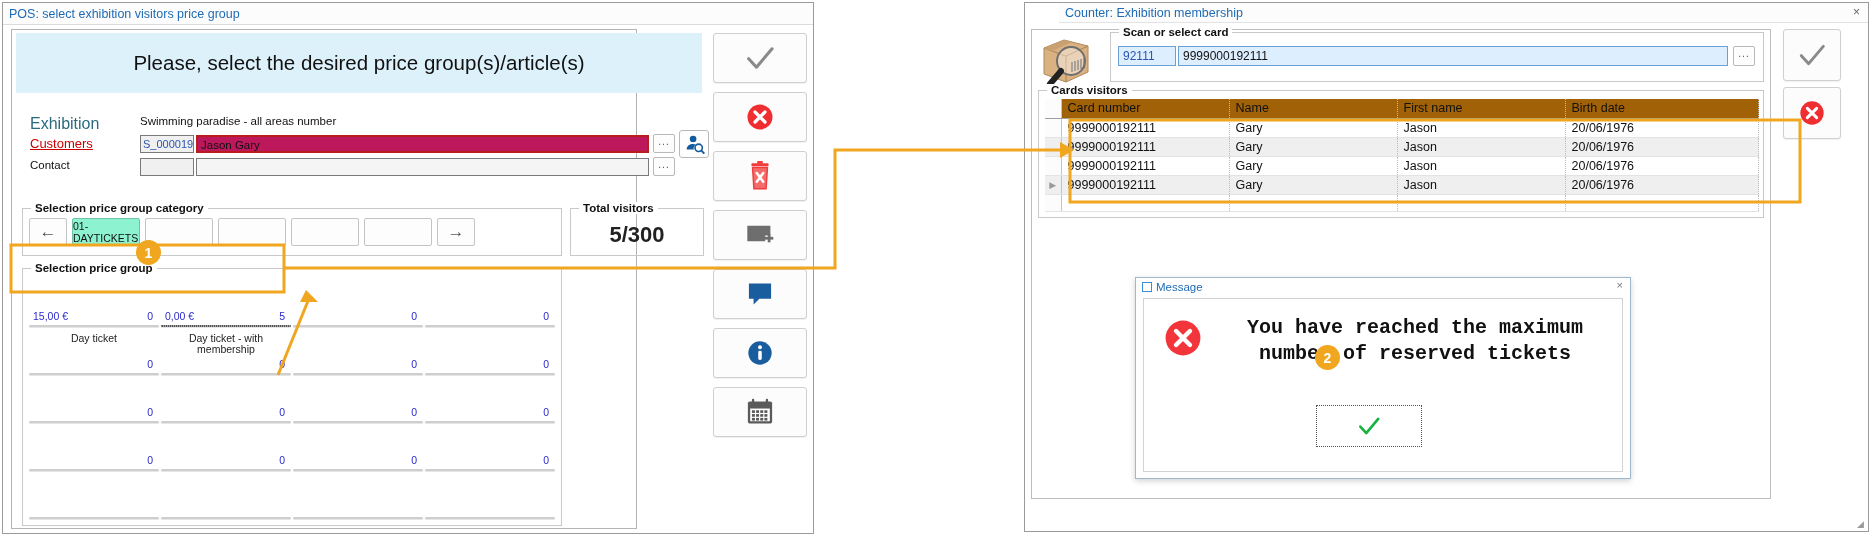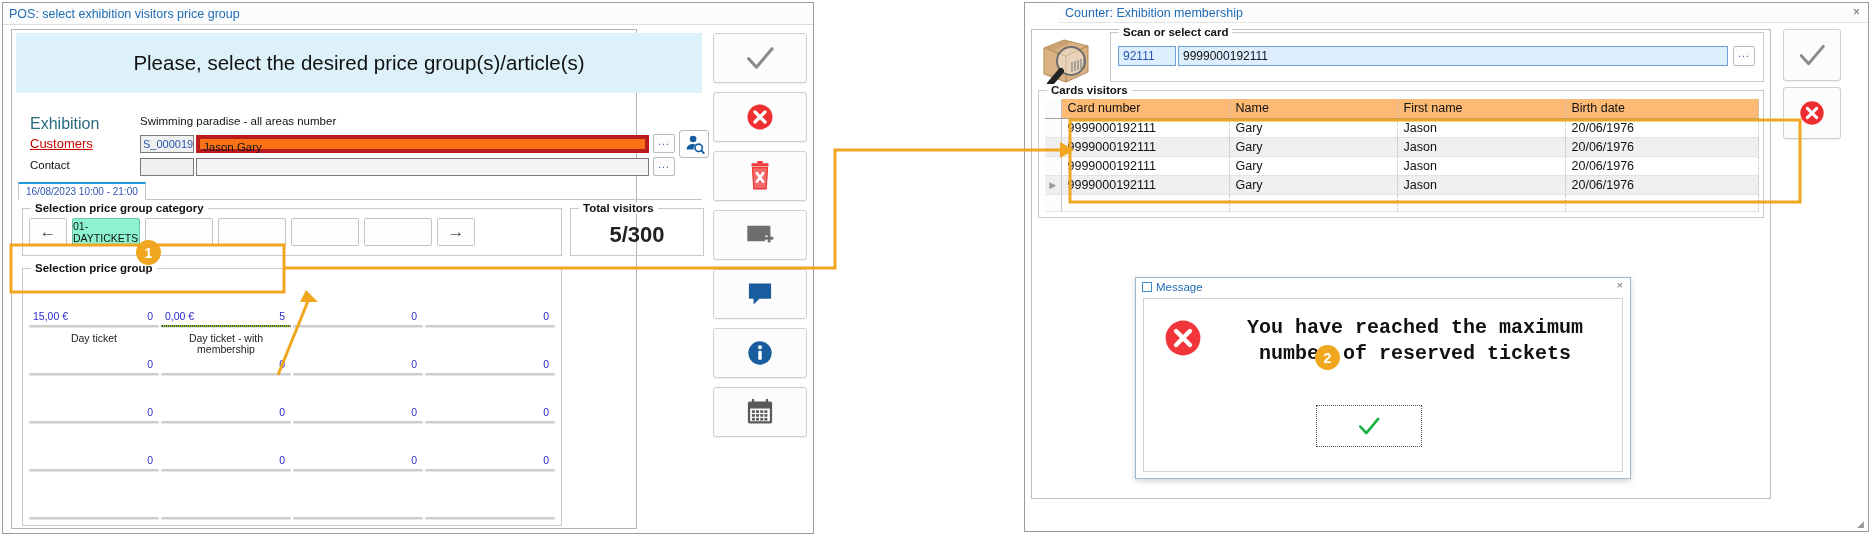--- a/index.html
+++ b/index.html
@@ -40,21 +40,21 @@
               text-decoration: underline; cursor:pointer; }
   .lbl-cont { left:18px; top:129px; font-size:11.5px; color:#111; }
 
   .inp-code {
     position:absolute; left:128px; top:105px; width:54px; height:18px;
     border:1px solid #7a7a7a; background:#f0f0f0; font-size:11px; color:#2b55b0;
     padding:0 2px; line-height:16px; overflow:hidden; white-space:nowrap;
   }
   .inp-name {
     position:absolute; left:184px; top:105px; width:453px; height:18px;
-    border:4px solid #b91c1c; background:#f97316; font-size:11.5px; color:#111;
+    border:2px solid #b91c1c; background:#be185d; font-size:11.5px; color:#111;
     padding:0 3px; line-height:16px;
   }
   .inp-code2 {
     position:absolute; left:128px; top:128px; width:54px; height:18px;
     border:1px solid #7a7a7a; background:#f0f0f0;
   }
   .inp-name2 {
     position:absolute; left:184px; top:128px; width:453px; height:18px;
     border:1px solid #7a7a7a; background:#f5f5f5;
   }
@@ -174,21 +174,21 @@
 
   .grp-cards { position:absolute; left:6px; top:60px; width:726px; height:128px;
                border:1px solid #c9c9c9; }
   .tbl { position:absolute; left:6px; top:8px; width:714px; border-collapse:collapse;
          table-layout:fixed; }
   .tbl th, .tbl td {
     border-right:1px dotted #bdbdbd; border-bottom:1px solid #e3e3e3;
     font-size:12.5px; font-weight:normal; text-align:left; height:19px;
     padding:0 0 0 6px; color:#111; white-space:nowrap;
   }
-  .tbl th { border-bottom:1px solid #9f9f9f; background:#fdba74; }
+  .tbl th { border-bottom:1px solid #9f9f9f; background:#a16207; }
   .tbl .rowsel { width:16px; border-right:1px solid #c4c4c4; background:#fcfcfc;
                  padding:0; text-align:center; color:#999; font-size:9px; }
   .tbl tr.alt td { background:#efefef; }
   .tbl tr.empty td { height:17px; }
 
   .msgbox {
     position:absolute; left:1135px; top:277px; width:496px; height:202px;
     background:#fefefe; border:1px solid #9fb8cc; box-shadow: 0 2px 6px rgba(0,0,0,.18);
   }
   .msg-title { height:18px; display:flex; align-items:center; padding-left:6px;
@@ -252,23 +252,20 @@
 
         <div class="cust-search-btn">
           <svg width="22" height="22" viewBox="0 0 24 24">
             <circle cx="11" cy="6.5" r="3.6" fill="#145a9e"></circle>
             <path d="M4 18c0-4 3.3-6 7-6 1.2 0 2.3.2 3.2.6C12.5 13.6 11.6 15 11.6 16.7c0 .5.1.9.2 1.3H4z" fill="#145a9e"></path>
             <circle cx="17.1" cy="16.2" r="4" fill="none" stroke="#145a9e" stroke-width="1.8"></circle>
             <line x1="20.1" y1="19.3" x2="22.6" y2="21.8" stroke="#145a9e" stroke-width="2" stroke-linecap="round"></line>
           </svg>
         </div>
 
-        <div class="tabstrip">
-          <div class="tab-active">16/08/2023 10:00 - 21:00</div>
-        </div>
 
         <div class="grp grp-cat">
           <div class="cap">Selection price group category</div>
           <div class="cat-row">
             <div class="arrowbtn">←</div>
             <div class="catbtn sel">01-DAYTICKETS</div>
             <div class="catbtn"></div>
             <div class="catbtn"></div>
             <div class="catbtn"></div>
             <div class="catbtn"></div>

